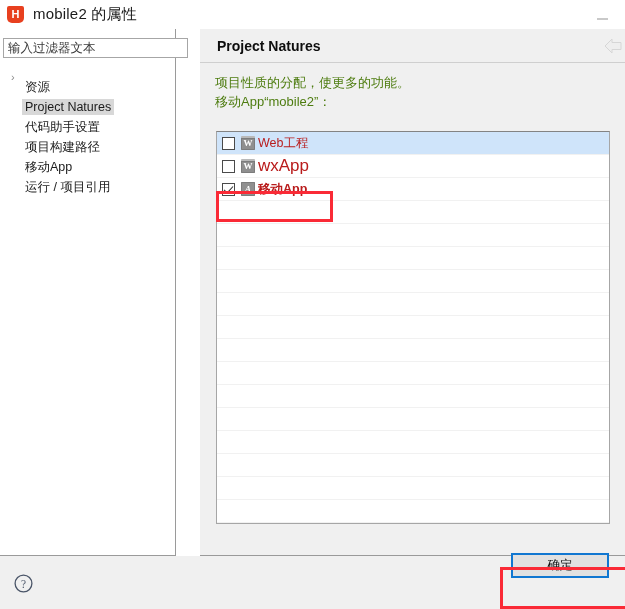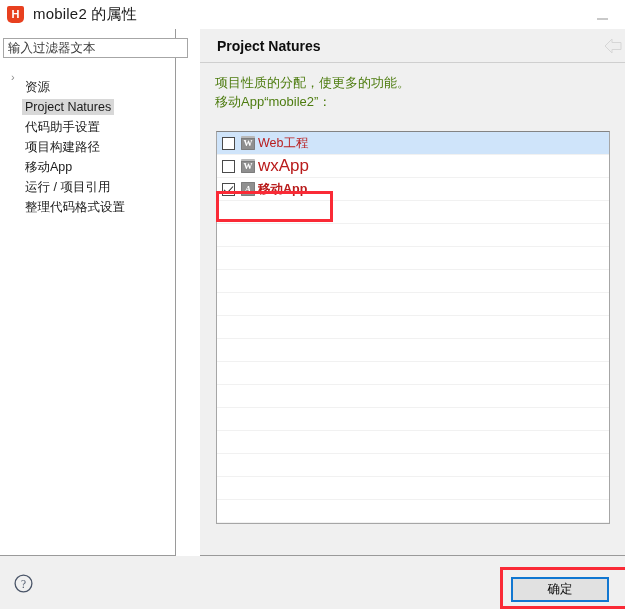--- a/index.html
+++ b/index.html
@@ -253,21 +253,21 @@
     width: 625px; height: 53px;
     background: #f0f0f0;
   }
   .help-icon {
     position: absolute;
     left: 14px; top: 18px;
     width: 19px; height: 19px;
   }
   .ok-button {
     position: absolute;
-    left: 511px; top: 577px;
+    left: 511px; top: 553px;
     width: 98px; height: 25px;
     background: #e1e1e1;
     border: 2px solid #1177d1;
     box-sizing: border-box;
     font-family: "Liberation Sans", "DejaVu Sans", sans-serif;
     font-size: 12.5px;
     color: #0d0d0d;
     display: flex;
     align-items: center;
     justify-content: center;
@@ -325,24 +325,20 @@
       <span class="chev"></span>
       <span class="label-wrap">项目构建路径</span>
     </div>
     <div class="tree-item">
       <span class="chev"></span>
       <span class="label-wrap">移动App</span>
     </div>
     <div class="tree-item">
       <span class="chev"></span>
       <span class="label-wrap">运行 / 项目引用</span>
-    </div>
-    <div class="tree-item">
-      <span class="chev"></span>
-      <span class="label-wrap">整理代码格式设置</span>
     </div>
   </div>
 </div>
 
 <div class="right-panel">
   <div class="page-header">
     <div class="page-title">Project Natures</div>
     <div class="back-arrow">
       <svg width="20" height="18" viewBox="0 0 20 18">
         <path d="M9 2 L2 9 L9 16 L9 12.5 L18 12.5 L18 5.5 L9 5.5 Z" fill="#eeeeee" stroke="#d6d6d6" stroke-width="1"></path>

